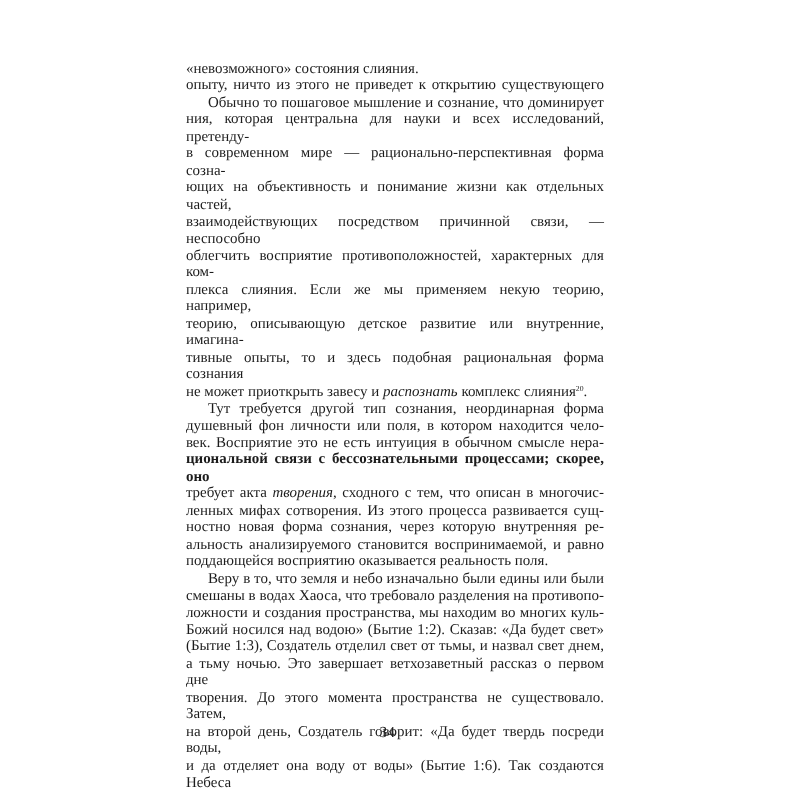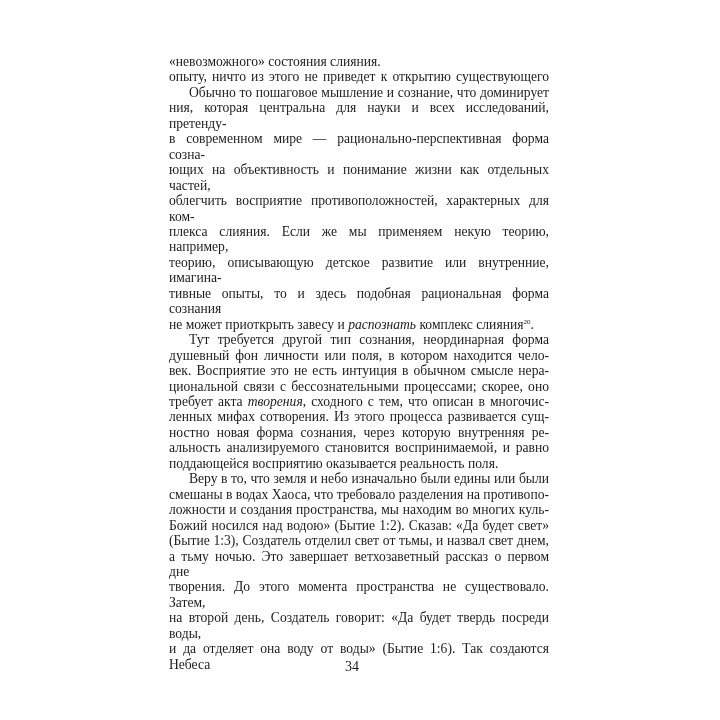--- a/index.html
+++ b/index.html
@@ -38,31 +38,32 @@
 <div class="page" id="page-body">
     <p class="">
       <span class="line last" style="white-space: normal;">«невозможного» состояния слияния.</span>
       <span class="line" style="white-space: normal;">опыту, ничто из этого не приведет к открытию существующего</span>
     </p>
     <p class="indent" style="text-indent: 0px;">
       <span class="line" style="white-space: normal; text-indent: 20px;">Обычно то пошаговое мышление и сознание, что доминирует</span>
       <span class="line" style="white-space: normal;">ния, которая центральна для науки и всех исследований, претенду-</span>
       <span class="line" style="white-space: normal;">в современном мире — рационально-перспективная форма созна-</span>
       <span class="line" style="white-space: normal;">ющих на объективность и понимание жизни как отдельных частей,</span>
+      <span class="line" style="white-space: normal;">взаимодействующих посредством причинной связи, — неспособно</span>
       <span class="line" style="white-space: normal;">облегчить восприятие противоположностей, характерных для ком-</span>
       <span class="line" style="white-space: normal;">плекса слияния. Если же мы применяем некую теорию, например,</span>
       <span class="line" style="white-space: normal;">теорию, описывающую детское развитие или внутренние, имагина-</span>
       <span class="line" style="white-space: normal;">тивные опыты, то и здесь подобная рациональная форма сознания</span>
       <span class="line last" style="white-space: normal;">не может приоткрыть завесу и <em>распознать</em> комплекс слияния<sup>20</sup>.</span>
     </p>
     <p class="indent" style="text-indent: 0px;">
       <span class="line" style="white-space: normal; text-indent: 20px;">Тут требуется другой тип сознания, неординарная форма</span>
       <span class="line" style="white-space: normal;">душевный фон личности или поля, в котором находится чело-</span>
       <span class="line" style="white-space: normal;">век. Восприятие это не есть интуиция в обычном смысле нера-</span>
-      <span class="line" style="white-space: normal;">циональной связи с бессознательными процессами; скорее, оно</span>
+      <span class="line" style="white-space: normal; font-weight: bold;">циональной связи с бессознательными процессами; скорее, оно</span>
       <span class="line" style="white-space: normal;">требует акта <em>творения</em>, сходного с тем, что описан в многочис-</span>
       <span class="line" style="white-space: normal;">ленных мифах сотворения. Из этого процесса развивается сущ-</span>
       <span class="line" style="white-space: normal;">ностно новая форма сознания, через которую внутренняя ре-</span>
       <span class="line" style="white-space: normal;">альность анализируемого становится воспринимаемой, и равно</span>
       <span class="line last" style="white-space: normal;">поддающейся восприятию оказывается реальность поля.</span>
     </p>
     <p class="indent" style="text-indent: 0px;">
       <span class="line" style="white-space: normal; text-indent: 20px;">Веру в то, что земля и небо изначально были едины или были</span>
       <span class="line" style="white-space: normal;">смешаны в водах Хаоса, что требовало разделения на противопо-</span>
       <span class="line" style="white-space: normal;">ложности и создания пространства, мы находим во многих куль-</span>

